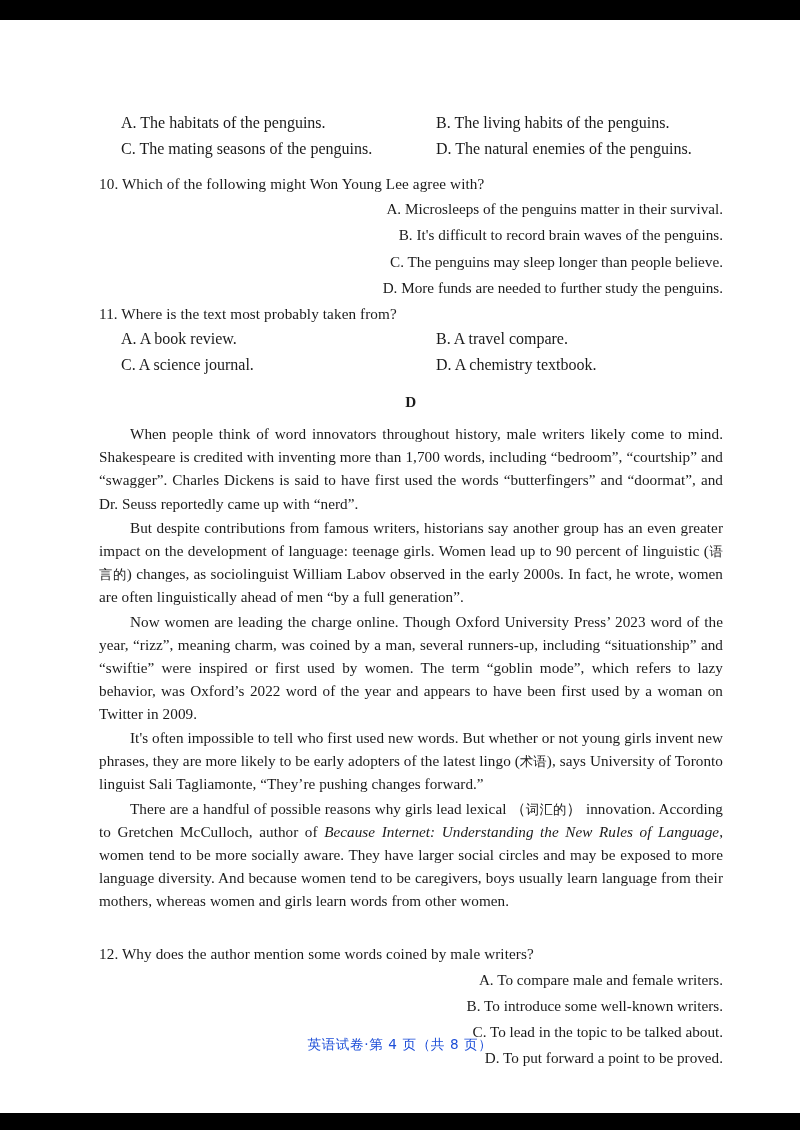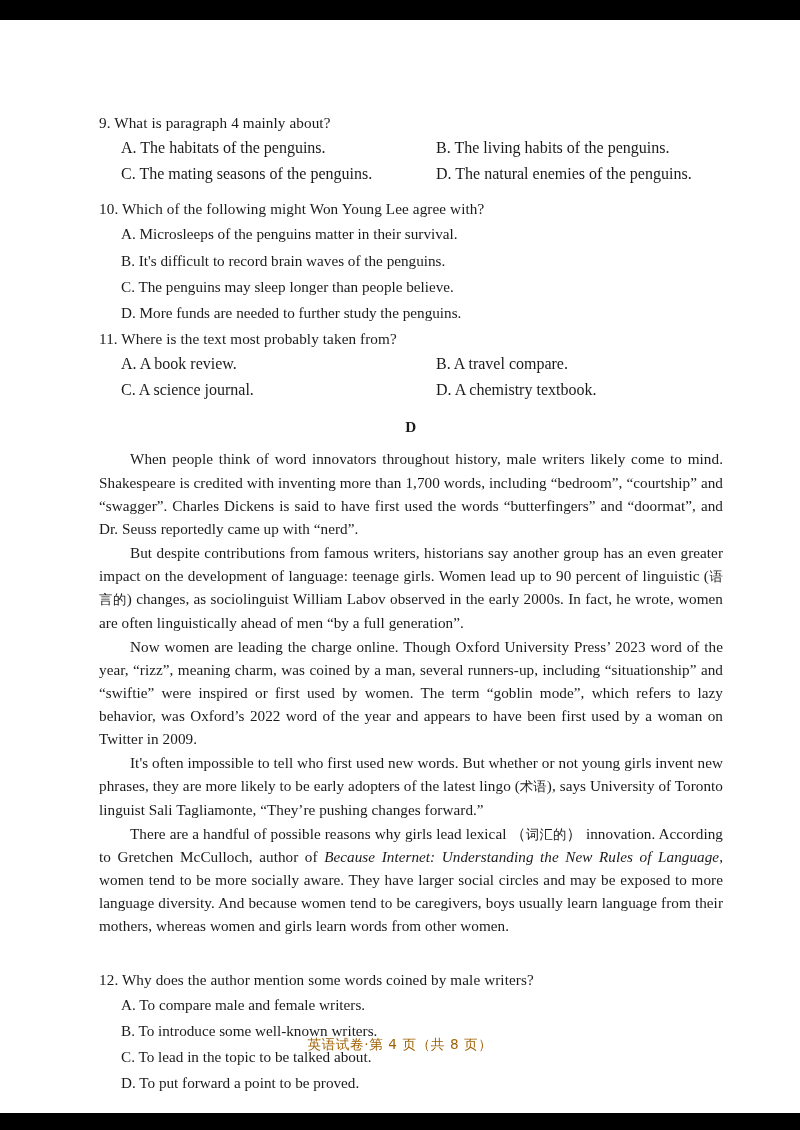--- a/index.html
+++ b/index.html
@@ -69,20 +69,21 @@
     font-size: 16px;
     line-height: 1.0;
   }
   .opts-2col .opt:nth-child(even) {
     padding-left: 14px;
   }
 
   .opts-1col {
     margin: 0 0 9px 0;
     padding-left: 22px;
+    text-align: right;
   }
   .opts-1col .opt {
     margin-bottom: 11px;
     font-size: 15.2px;
     line-height: 1.0;
   }
 
   
   .section-letter {
     text-align: center;
@@ -118,35 +119,34 @@
   
   .footer {
     position: absolute;
     left: 0;
     top: 1016px;
     width: 800px;
     text-align: center;
     font-family: "DejaVu Sans", "Liberation Sans", sans-serif;
     font-size: 13.6px;
     letter-spacing: 0.6px;
-    color: #a16207;
+    color: #1d4ed8;
   }
 </style>
 </head>
 <body>
 
 <div class="scan-band top"></div>
 <div class="scan-band bottom"></div>
 
 <div class="page">
 
   <div class="content">
 
     <div class="question">
-      <div class="q-stem">9. What is paragraph 4 mainly about?</div>
       <div class="opts-2col">
         <div class="opt">A. The habitats of the penguins.</div>
         <div class="opt">B. The living habits of the penguins.</div>
         <div class="opt">C. The mating seasons of the penguins.</div>
         <div class="opt">D. The natural enemies of the penguins.</div>
       </div>
     </div>
 
     <div class="question">
       <div class="q-stem">10. Which of the following might Won Young Lee agree with?</div>

